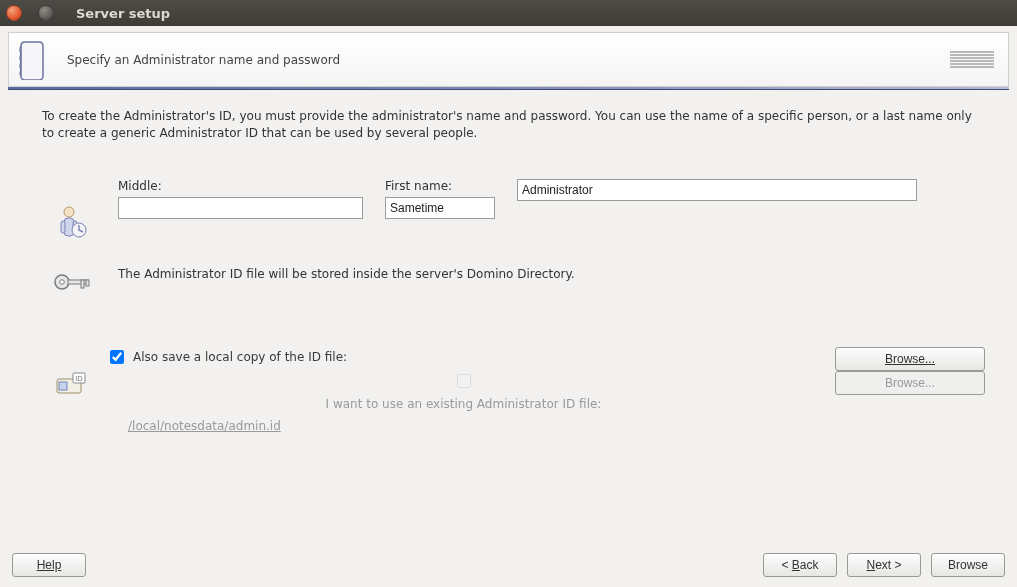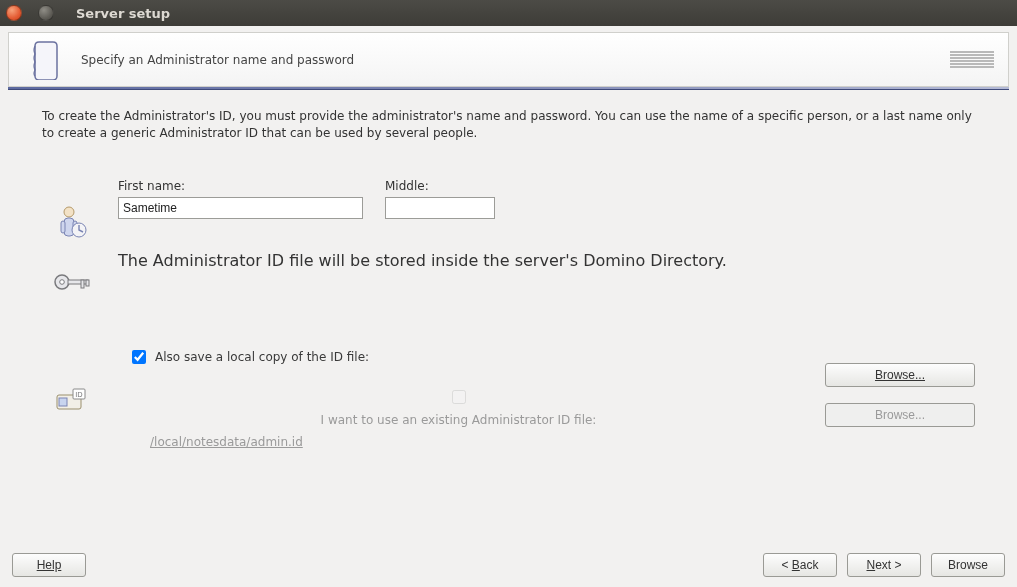--- a/index.html
+++ b/index.html
@@ -36,21 +36,21 @@
   }
   
   .header-band {
     position: relative;
     height: 55px;
     margin: 6px 8px 0 8px;
     background: linear-gradient(#ffffff, #f4f4f4);
     border: 1px solid #d0d0cc;
     display: flex;
     align-items: center;
-    padding: 0 14px 0 18px;
+    padding: 0 14px 0 4px;
     gap: 18px;
   }
   .header-logo {
     width: 36px; height: 36px;
     display: flex; align-items: center; justify-content: center;
   }
   .header-title {
     flex: 1;
     font-size: 12px;
     color: #444;
@@ -63,21 +63,21 @@
     display:block; height:2px; background:#b9b9b9;
   }
   .header-underline {
     margin: 0 8px;
     height: 3px;
     background: linear-gradient(to right, #5d6aa0, #8089b5 50%, #b4bad6);
     border-bottom: 1px solid #3f4a7a;
   }
 
   .content {
-    padding: 18px 42px 0 42px;
+    padding: 18px 32px 0 42px;
     position: relative;
   }
   .instructions {
     font-size: 12px;
     line-height: 1.45;
     color: #333;
   }
 
   .form-area {
     margin-top: 36px;
@@ -106,48 +106,48 @@
   .txt {
     width: 100%;
     height: 22px;
     border: 1px solid #9c9c98;
     background: #fff;
     padding: 2px 4px;
     font-size: 12px;
     color: #222;
   }
   .hint { margin-top:4px; font-size:12px; color:#555;}
-  .note { margin-top: 8px; font-size:16px; color:#333; }
+  .note { margin-top: 24px; font-size:12px; color:#333; }
 
   .checks-area {
     margin-top: 54px;
     display: grid;
     grid-template-columns: 60px 1fr 160px;
-    column-gap: 26px;
+    column-gap: 4px;
     align-items: start;
   }
   .check-line {
     display:flex; align-items:center; gap:6px; font-size:12px;
   }
   .check-line.disabled { color:#9a9a9a;flex-direction:column; }
   .path { margin: 8px 0 20px 22px; font-size:12px; color:#333; }
   .path.disabled { color:#9a9a9a;text-decoration:underline; }
 
   .btn {
     height: 24px;
     min-width: 74px;
     padding: 0 14px;
     background: linear-gradient(#fdfdfd, #e6e6e3);
     border: 1px solid #9a9a95;
     border-radius: 3px;
     font-size: 12px;
     color: #333;
     cursor: pointer;
     text-align:center;
-    display:inline-flex; align-items:center; justify-content:center;margin-top:16px;
+    display:inline-flex; align-items:center; justify-content:center;
   }
   .btn.wide { min-width: 150px; }
   .btn:disabled, .btn.disabled {
     color: #9a9a9a;
     background: #efefee;
     cursor: default;
   }
   .btn .u { text-decoration: underline; }
 
   
@@ -203,28 +203,29 @@
         <rect x="9" y="15" width="10" height="18" rx="4" fill="#cfd6ee" stroke="#7a84b3"></rect>
         <rect x="6" y="18" width="4" height="12" rx="2" fill="#cfd6ee" stroke="#7a84b3"></rect>
         <rect x="18" y="18" width="4" height="12" rx="2" fill="#cfd6ee" stroke="#7a84b3"></rect>
         <circle cx="24" cy="27" r="7" fill="#f3f3f6" stroke="#7a84b3"></circle>
         <path d="M24 22 L24 27 L28 29" stroke="#7a84b3" fill="none" stroke-width="1.4"></path>
       </svg>
     </div>
     <div class="fields">
       <div class="row names">
         <div class="field">
+          <label>Middle:</label>
+          <input class="txt" type="text" value="" style="">
+        </div>
+        <div class="field">
           <label>First name:</label>
           <input class="txt" type="text" value="Sametime" style="">
         </div>
         <div class="field">
-          <label>Middle:</label>
-          <input class="txt" type="text" value="" style="">
-        </div>
-        <div class="field">
+          <input class="txt" type="text" value="Administrator" style="">
         </div>
       </div>
     </div>
 
     <div class="icon-cell" style="padding-top:28px">
       <svg width="38" height="22" viewBox="0 0 38 22">
         <circle cx="9" cy="11" r="7" fill="#e7e7ea" stroke="#7a7a7d" stroke-width="1.5"></circle>
         <circle cx="9" cy="11" r="2.3" fill="#fff" stroke="#7a7a7d"></circle>
         <rect x="15" y="9" width="20" height="4" fill="#e7e7ea" stroke="#7a7a7d"></rect>
         <rect x="28" y="9" width="3" height="8" fill="#e7e7ea" stroke="#7a7a7d"></rect>

